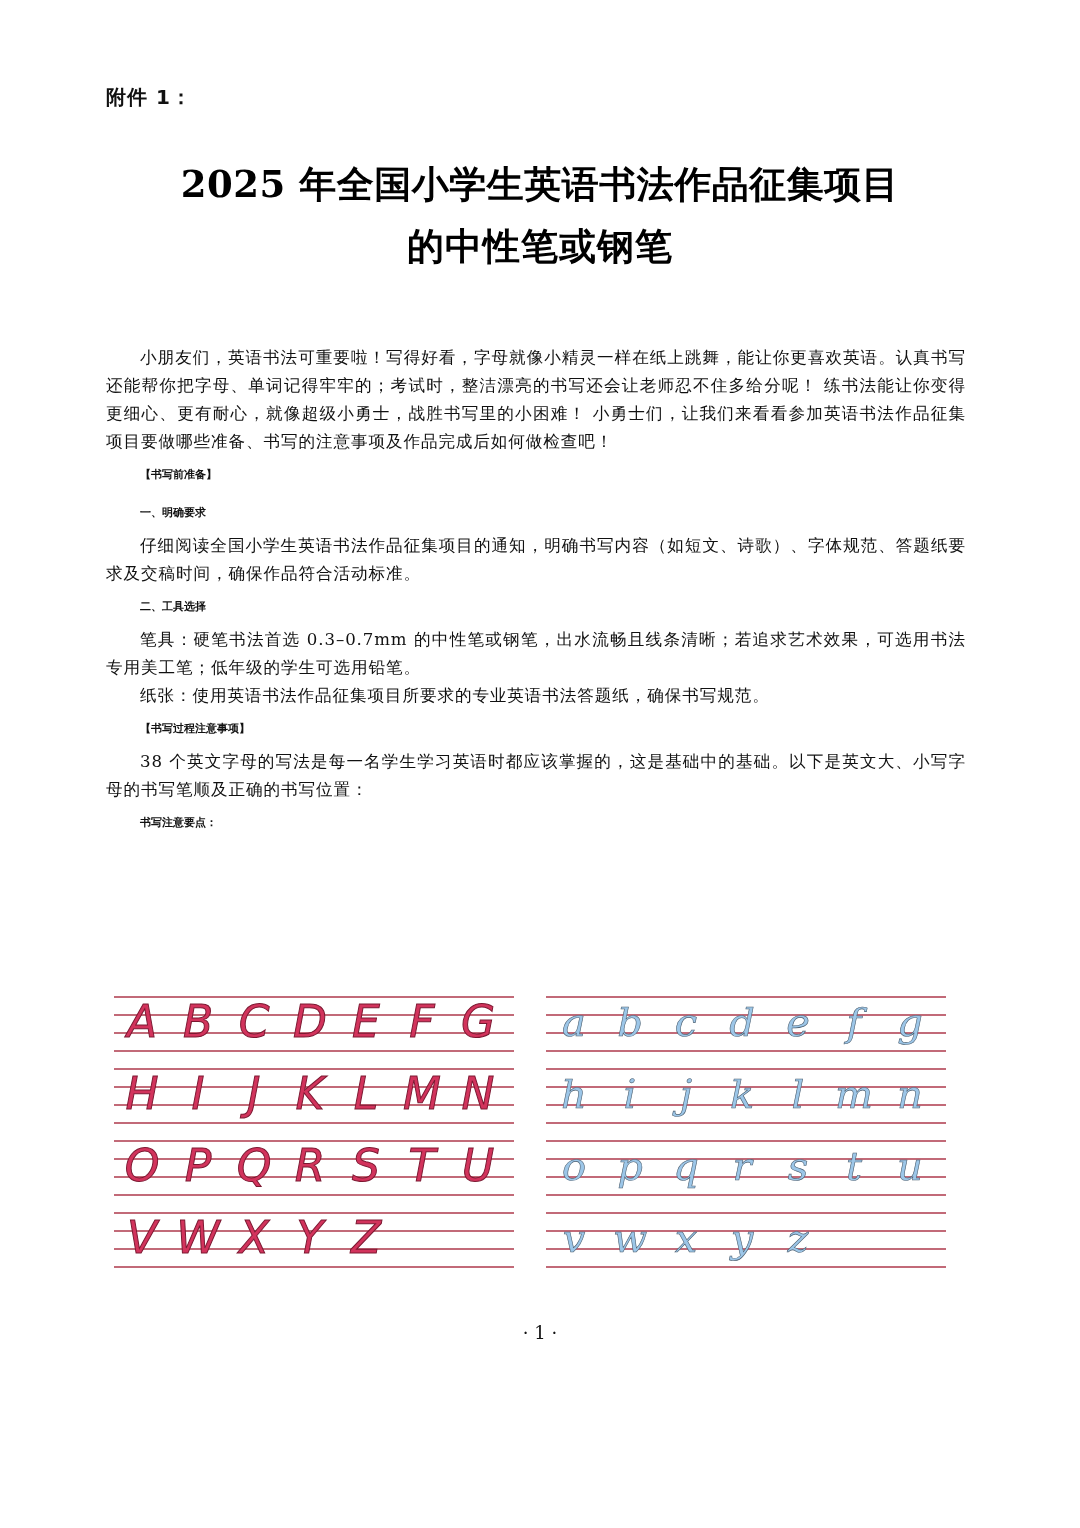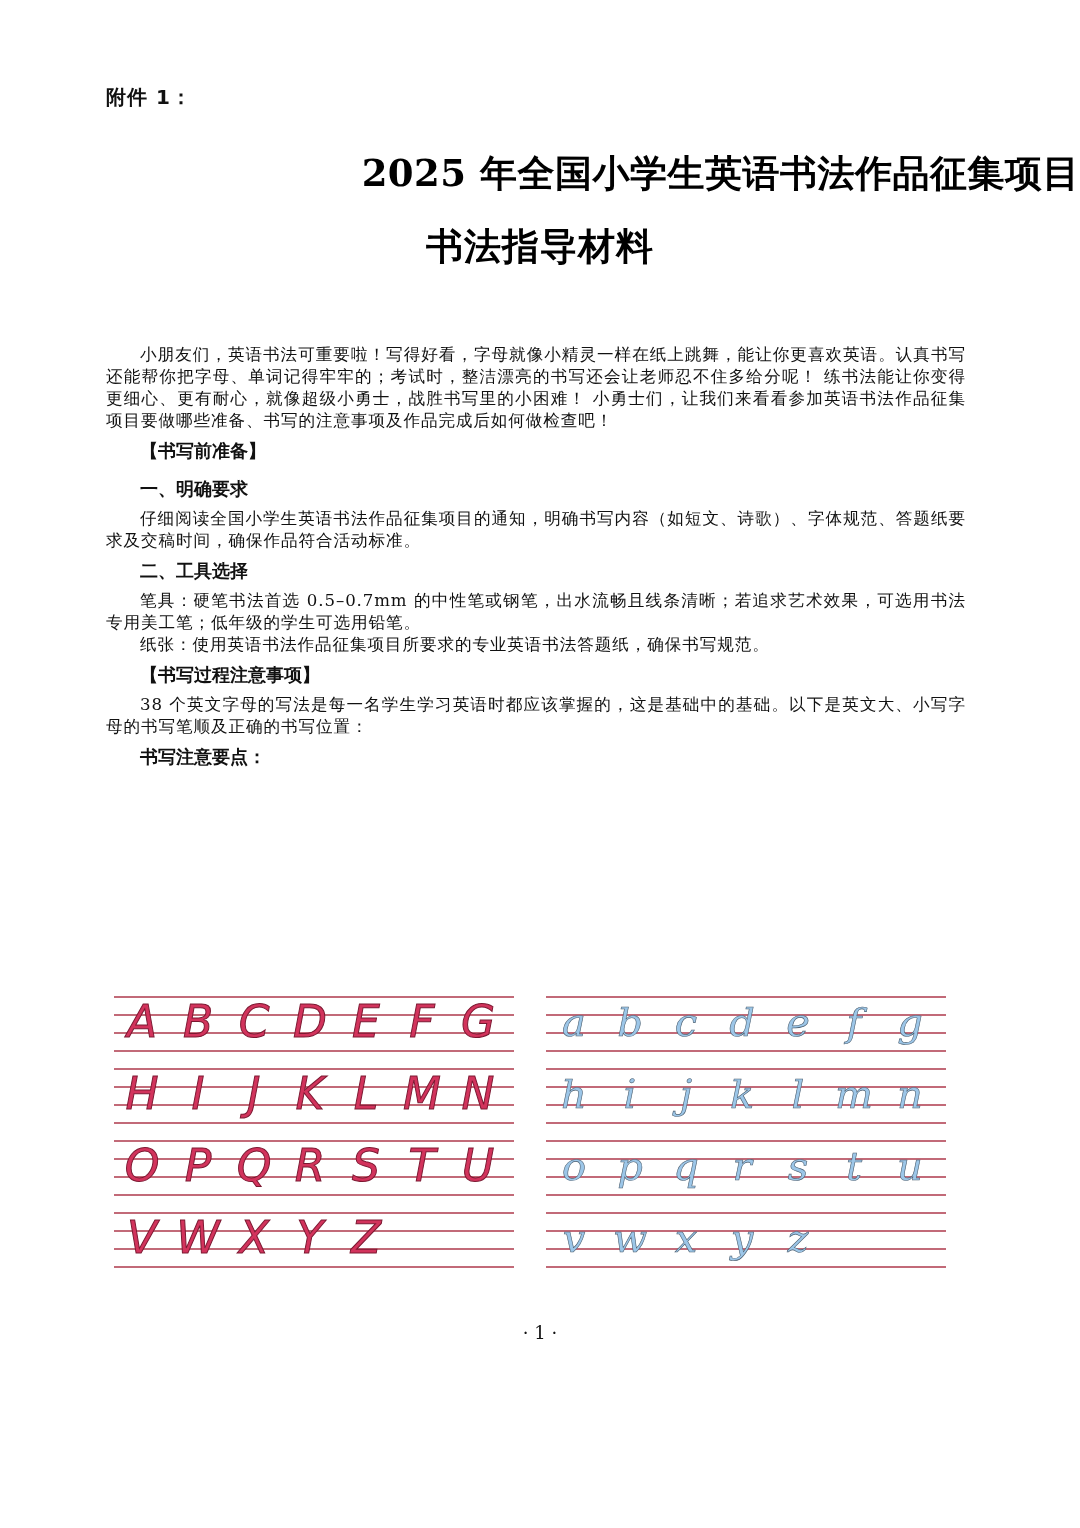--- a/index.html
+++ b/index.html
@@ -2,51 +2,51 @@
 <html><head>
 <meta charset="utf-8">
 <style>
   html, body { margin:0; padding:0; background:#ffffff; }
   body { width:1080px; height:1528px; position:relative; overflow:hidden;
          font-family:"DejaVu Serif","Liberation Serif",serif; color:#111; }
   .attach { position:absolute; left:106px; top:84px; font-family:"DejaVu Sans","Liberation Sans",sans-serif;
             font-weight:bold; font-size:20px; letter-spacing:1px; }
   .title { position:absolute; left:0; width:1080px; text-align:center; font-family:"DejaVu Serif","Liberation Serif",serif;
            font-weight:bold; color:#000; }
-  .t1 { top:149px; font-size:37px; letter-spacing:0.5px;text-align:right; }
+  .t1 { top:160px; font-size:37px; letter-spacing:0.5px; }
   .t2 { top:222px; font-size:37px; letter-spacing:1px; }
   .body { position:absolute; left:106px; width:860px; font-size:16.6px; }
-  .para { line-height:22px; margin:0; text-indent:34px; letter-spacing:0.9px; text-align:justify; }
-  .h { font-family:"DejaVu Sans","Liberation Sans",sans-serif; font-weight:bold; font-size:18px;
+  .para { line-height:28px; margin:0; text-indent:34px; letter-spacing:0.9px; text-align:justify; }
+  .h { font-family:"DejaVu Sans","Liberation Sans",sans-serif; font-weight:bold; font-size:11px;
        line-height:38px; margin:0; padding-left:34px; }
   .sheet { position:absolute; top:996px; height:284px; }
   .sheet.upper { left:114px; width:400px; }
   .sheet.lower { left:546px; width:400px; }
   .line { position:absolute; left:0; right:0; height:1.5px; background:#c26a78; }
   .row { position:absolute; left:0; right:0; height:56px; display:flex; align-items:flex-end; }
   .glyph { display:inline-block; width:56px; text-align:center; font-style:italic; font-size:44px; line-height:44px; }
   .upper .glyph { color:#d2335c; font-family:"DejaVu Sans","Liberation Sans",sans-serif; -webkit-text-stroke:1px #7a1730; }
   .lower .glyph { color:#9cc6e8; font-family:"DejaVu Serif","Liberation Serif",serif; -webkit-text-stroke:0.6px #4c5f70; font-size:40px; }
   .page-num { position:absolute; top:1322px; left:0; width:1080px; text-align:center; font-size:18px; }
 </style>
 </head>
 <body>
 
 <div class="attach">附件 1：</div>
 
 <div class="title t1">2025 年全国小学生英语书法作品征集项目</div>
-<div class="title t2">书法指导材料</div>
+<div class="title t2">的中性笔或钢笔</div>
 
 <div class="body" style="top:344px;">
   <p class="para">小朋友们，英语书法可重要啦！写得好看，字母就像小精灵一样在纸上跳舞，能让你更喜欢英语。认真书写还能帮你把字母、单词记得牢牢的；考试时，整洁漂亮的书写还会让老师忍不住多给分呢！ 练书法能让你变得更细心、更有耐心，就像超级小勇士，战胜书写里的小困难！ 小勇士们，让我们来看看参加英语书法作品征集项目要做哪些准备、书写的注意事项及作品完成后如何做检查吧！</p>
   <p class="h">【书写前准备】</p>
   <p class="h">一、明确要求</p>
   <p class="para">仔细阅读全国小学生英语书法作品征集项目的通知，明确书写内容（如短文、诗歌）、字体规范、答题纸要求及交稿时间，确保作品符合活动标准。</p>
   <p class="h">二、工具选择</p>
-  <p class="para">笔具：硬笔书法首选 0.5–0.7mm 的中性笔或钢笔，出水流畅且线条清晰；若追求艺术效果，可选用书法专用美工笔；低年级的学生可选用铅笔。</p>
+  <p class="para">笔具：硬笔书法首选 0.3–0.7mm 的中性笔或钢笔，出水流畅且线条清晰；若追求艺术效果，可选用书法专用美工笔；低年级的学生可选用铅笔。</p>
   <p class="para">纸张：使用英语书法作品征集项目所要求的专业英语书法答题纸，确保书写规范。</p>
   <p class="h">【书写过程注意事项】</p>
   <p class="para">38 个英文字母的写法是每一名学生学习英语时都应该掌握的，这是基础中的基础。以下是英文大、小写字母的书写笔顺及正确的书写位置：</p>
   <p class="h">书写注意要点：</p>
 </div>
 
 <div class="sheet upper">
     <div class="line" style="top: 0px; background: rgb(194, 106, 120);"></div>
     <div class="line" style="top: 18px; background: rgb(194, 106, 120);"></div>
     <div class="line" style="top: 36px; background: rgb(194, 106, 120);"></div>

